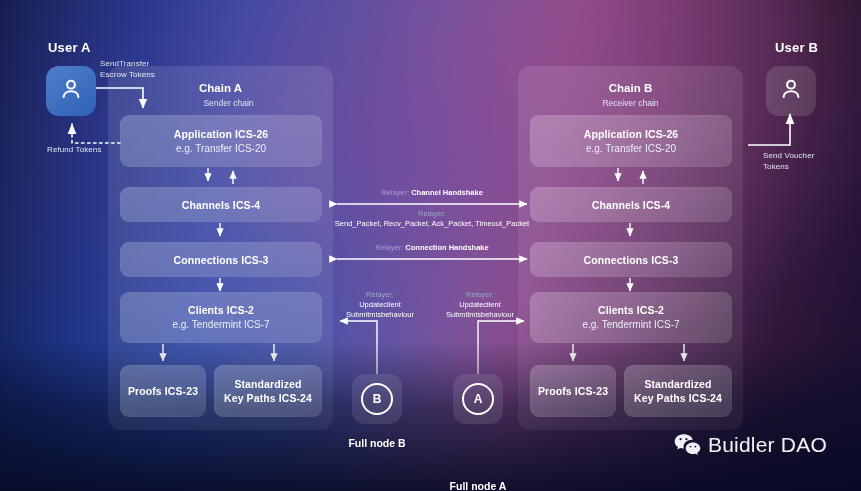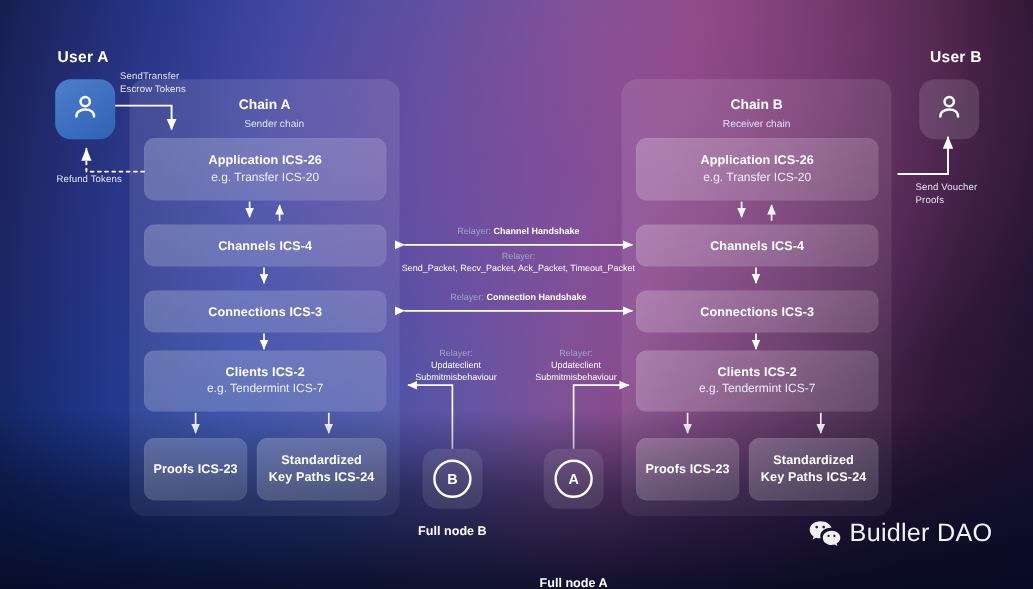--- a/index.html
+++ b/index.html
@@ -156,21 +156,21 @@
       <span>
         <svg viewBox="0 0 24 24" fill="none" stroke="#fff" stroke-width="1.9" stroke-linecap="round" stroke-linejoin="round">
           <circle cx="12" cy="8" r="3.6"></circle>
           <path d="M5.2 19.4c0-3.4 3-5.4 6.8-5.4s6.8 2 6.8 5.4"></path>
         </svg>
       </span>
     </div>
 
     <div class="note" style="left:763px;top:150px;">
       <div>Send Voucher</div>
-      <div>Proofs</div>
+      <div>Tokens</div>
     </div>
 
     <div class="chain a" style="left:108px;top:66px;width:225px;height:364px;">
       <div class="chain-title" style="top:16px;text-align:center;">Chain A</div>
       <div class="chain-sub" style="top:32px;margin-left:16px;">Sender chain</div>
     </div>
 
     <div class="box" style="left:120px;top:115px;width:202px;height:52px;">
       <div class="t1">Application ICS-26</div>
       <div class="t2">e.g. Transfer ICS-20</div>

